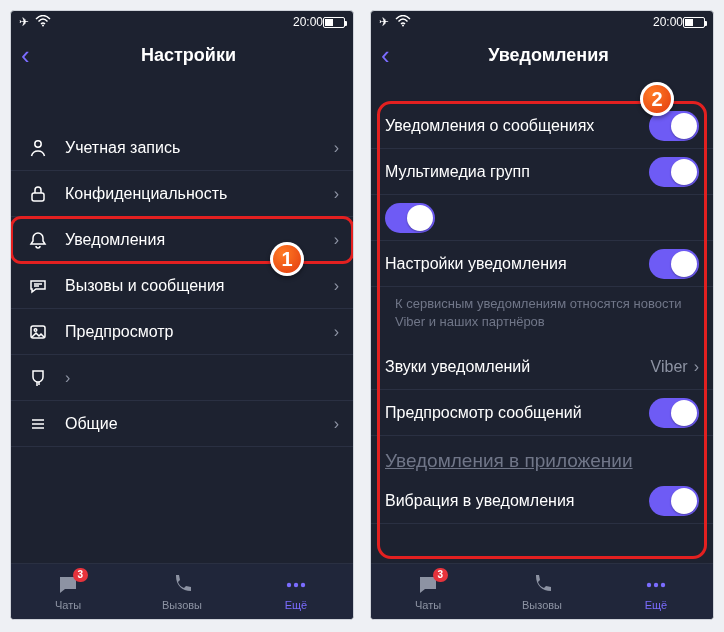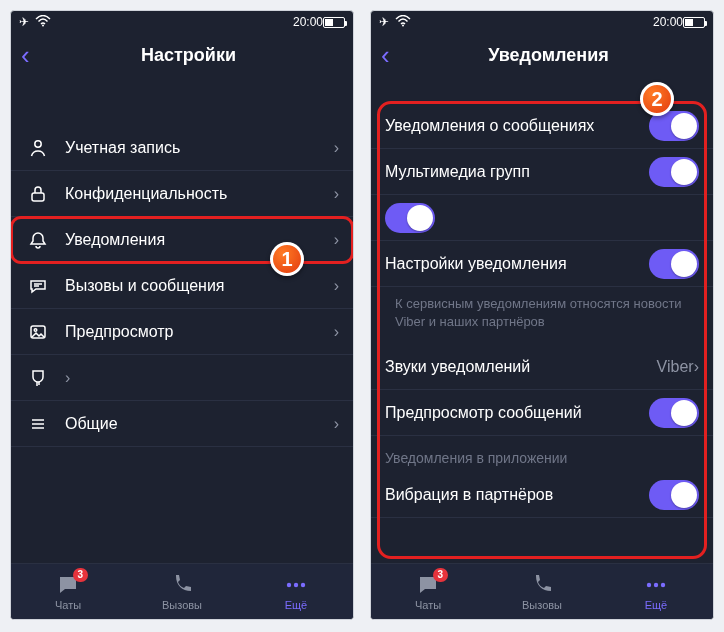--- a/index.html
+++ b/index.html
@@ -100,31 +100,32 @@
   }
   .toggle::after {
     content: "";
     width: 26px; height: 26px;
     background: #fff;
     border-radius: 50%;
     position: absolute;
     top: 2px; right: 2px;
     box-shadow: 0 1px 2px rgba(0,0,0,.3);
   }
-  .valright { color:#8d93a3; }
+  .valright { color:#8d93a3; margin-right:6px; }
   .footnote {
     padding: 8px 24px 14px;
     font-size: 13px;
     color: #707688;
     line-height: 1.35;
   }
   .section-header {
     padding: 14px 14px 6px;
-    font-size: 14px;
+    font-size: 19px;
     color: #707688;
+    text-decoration: underline;
   }
   
   .tabbar {
     height: 56px;
     background: #20263a;
     border-top: 1px solid #2a3042;
     display: flex;
   }
   .tab {
     flex: 1;
@@ -350,21 +351,21 @@
       <span class="label">Звуки уведомлений</span>
       <span class="valright">Viber</span>
       <span class="chev">›</span>
     </div>
     <div class="row">
       <span class="label">Предпросмотр сообщений</span>
       <div class="toggle"></div>
     </div>
     <div class="section-header">Уведомления в приложении</div>
     <div class="row">
-      <span class="label">Вибрация в партнёров</span>
+      <span class="label">Вибрация в уведомления</span>
       <div class="toggle"></div>
     </div>
   </div>
   <div class="tabbar">
     <div class="tab">
       <svg viewBox="0 0 24 24" fill="#8d93a3">
           <path d="M4 4h16v12H9l-5 4V4z"></path>
         </svg>
       <span class="badge">3</span>
       <span>Чаты</span>

